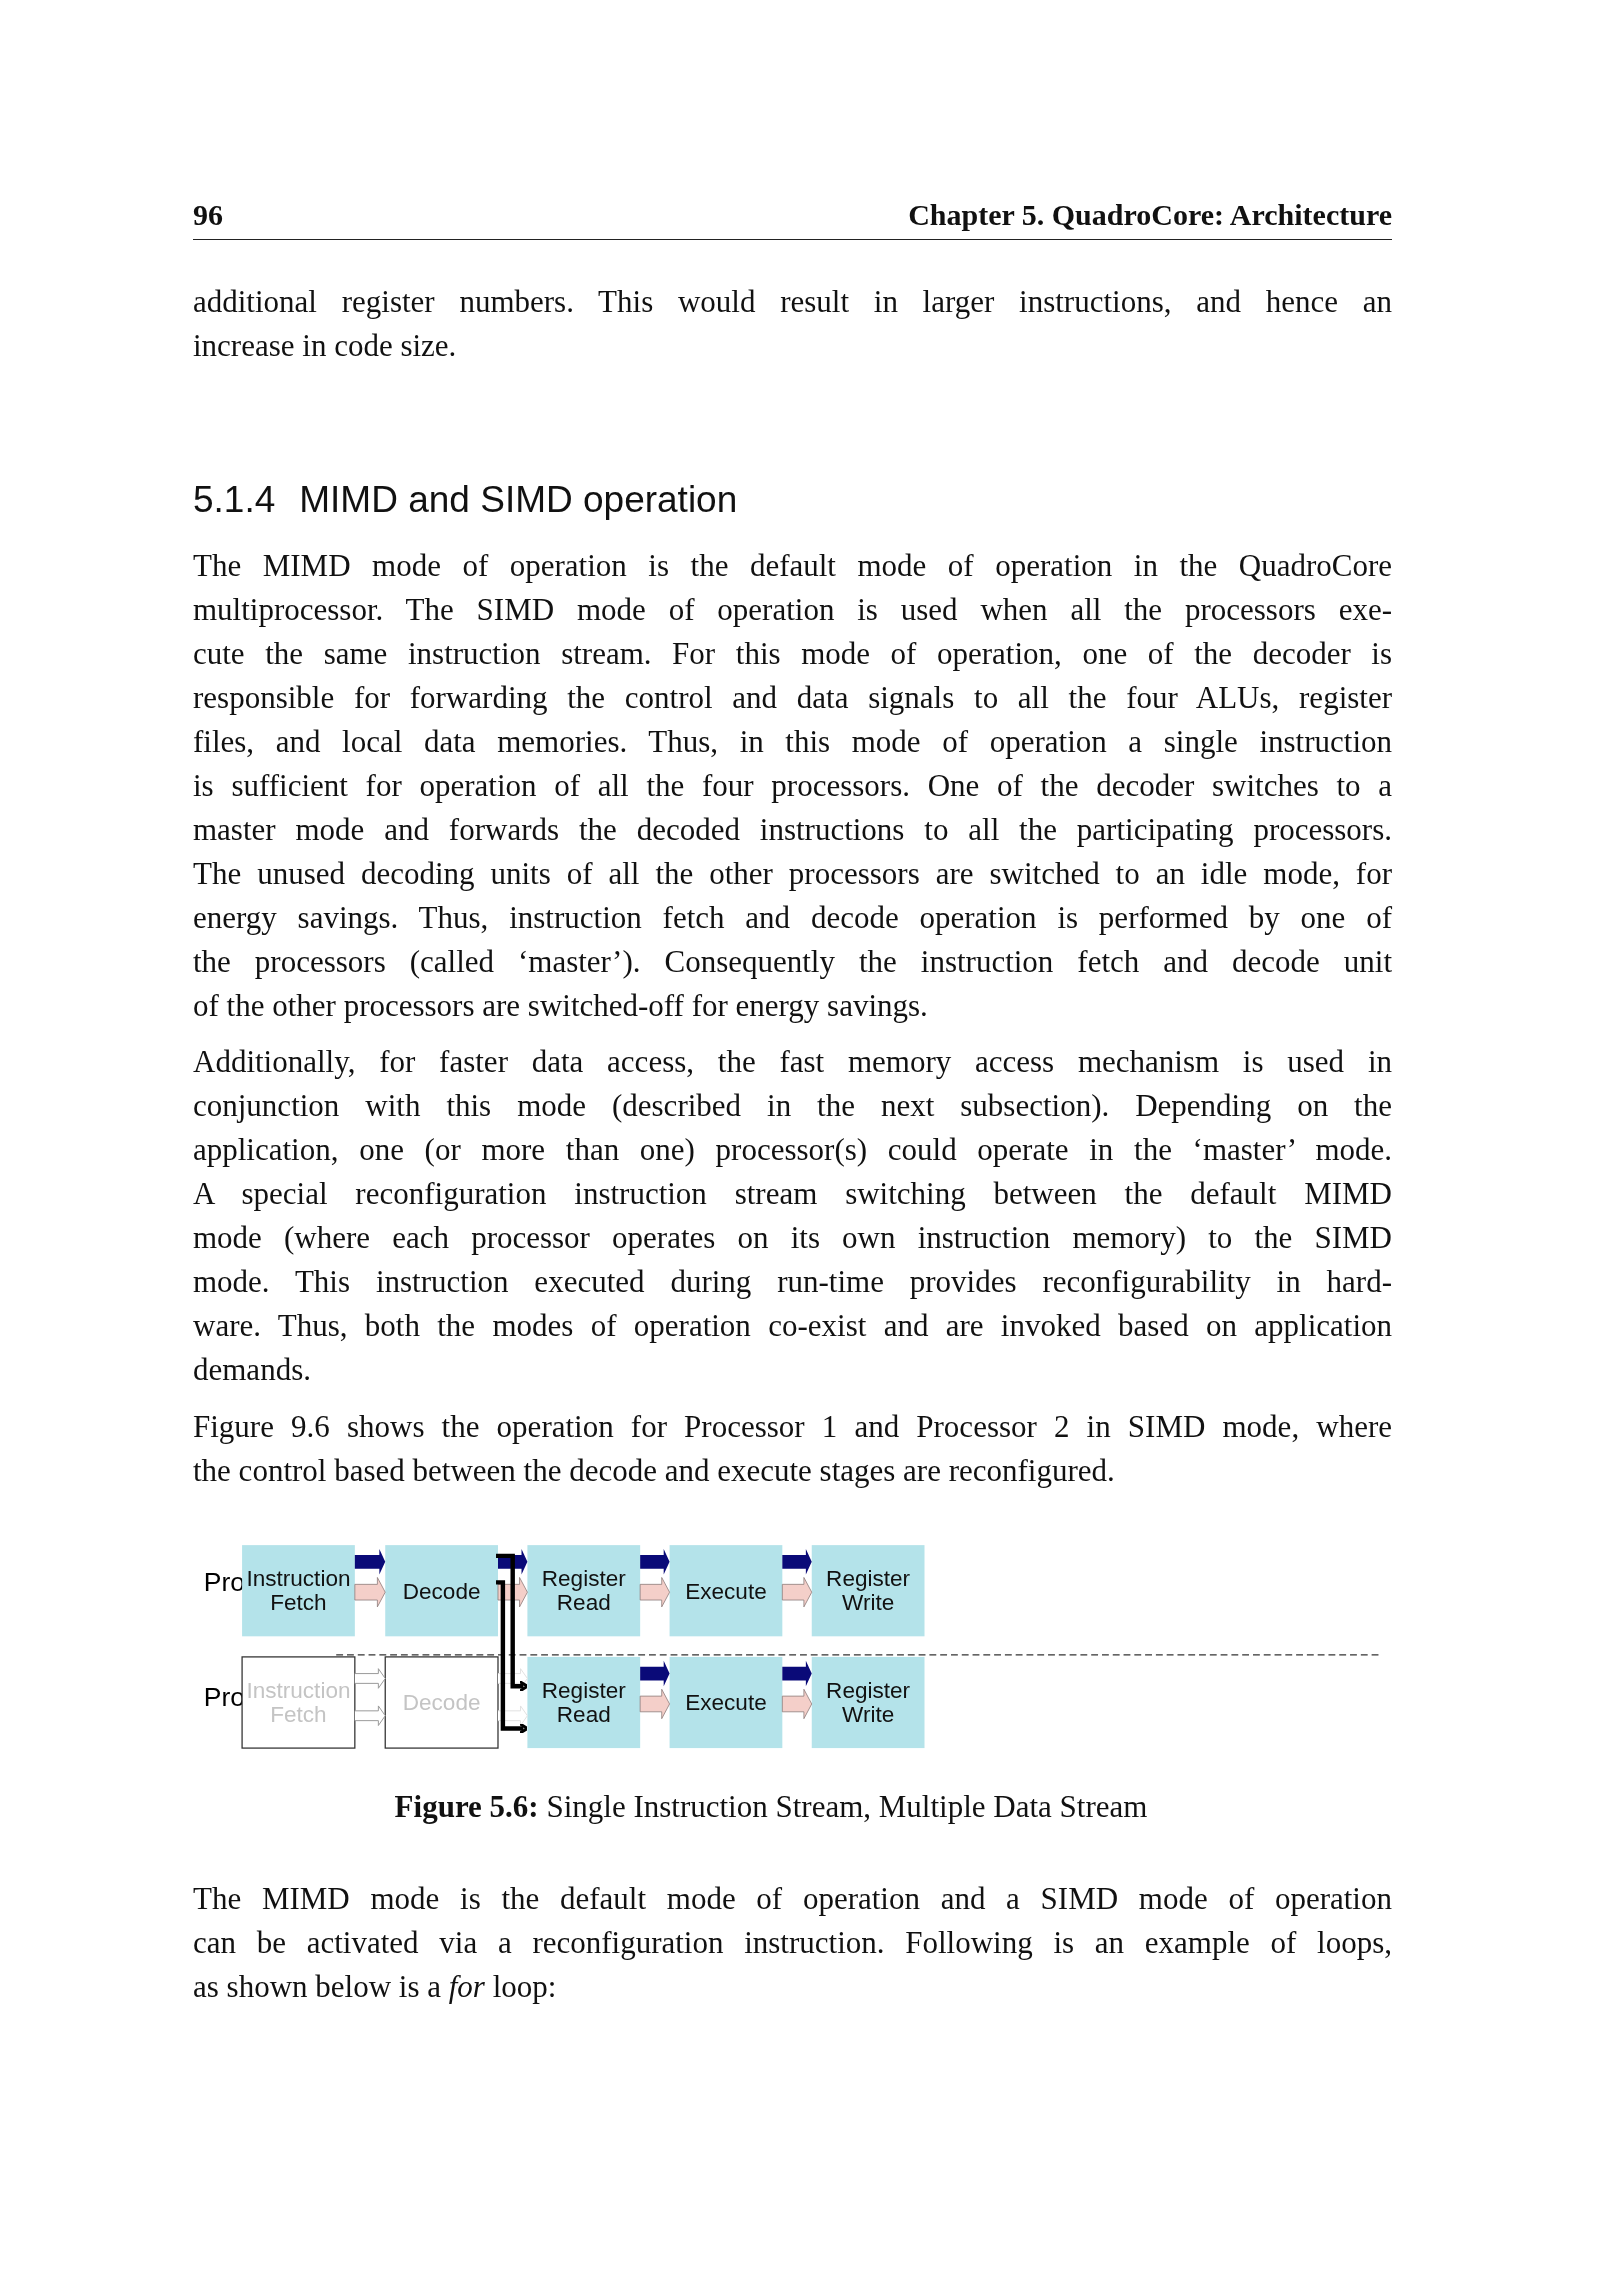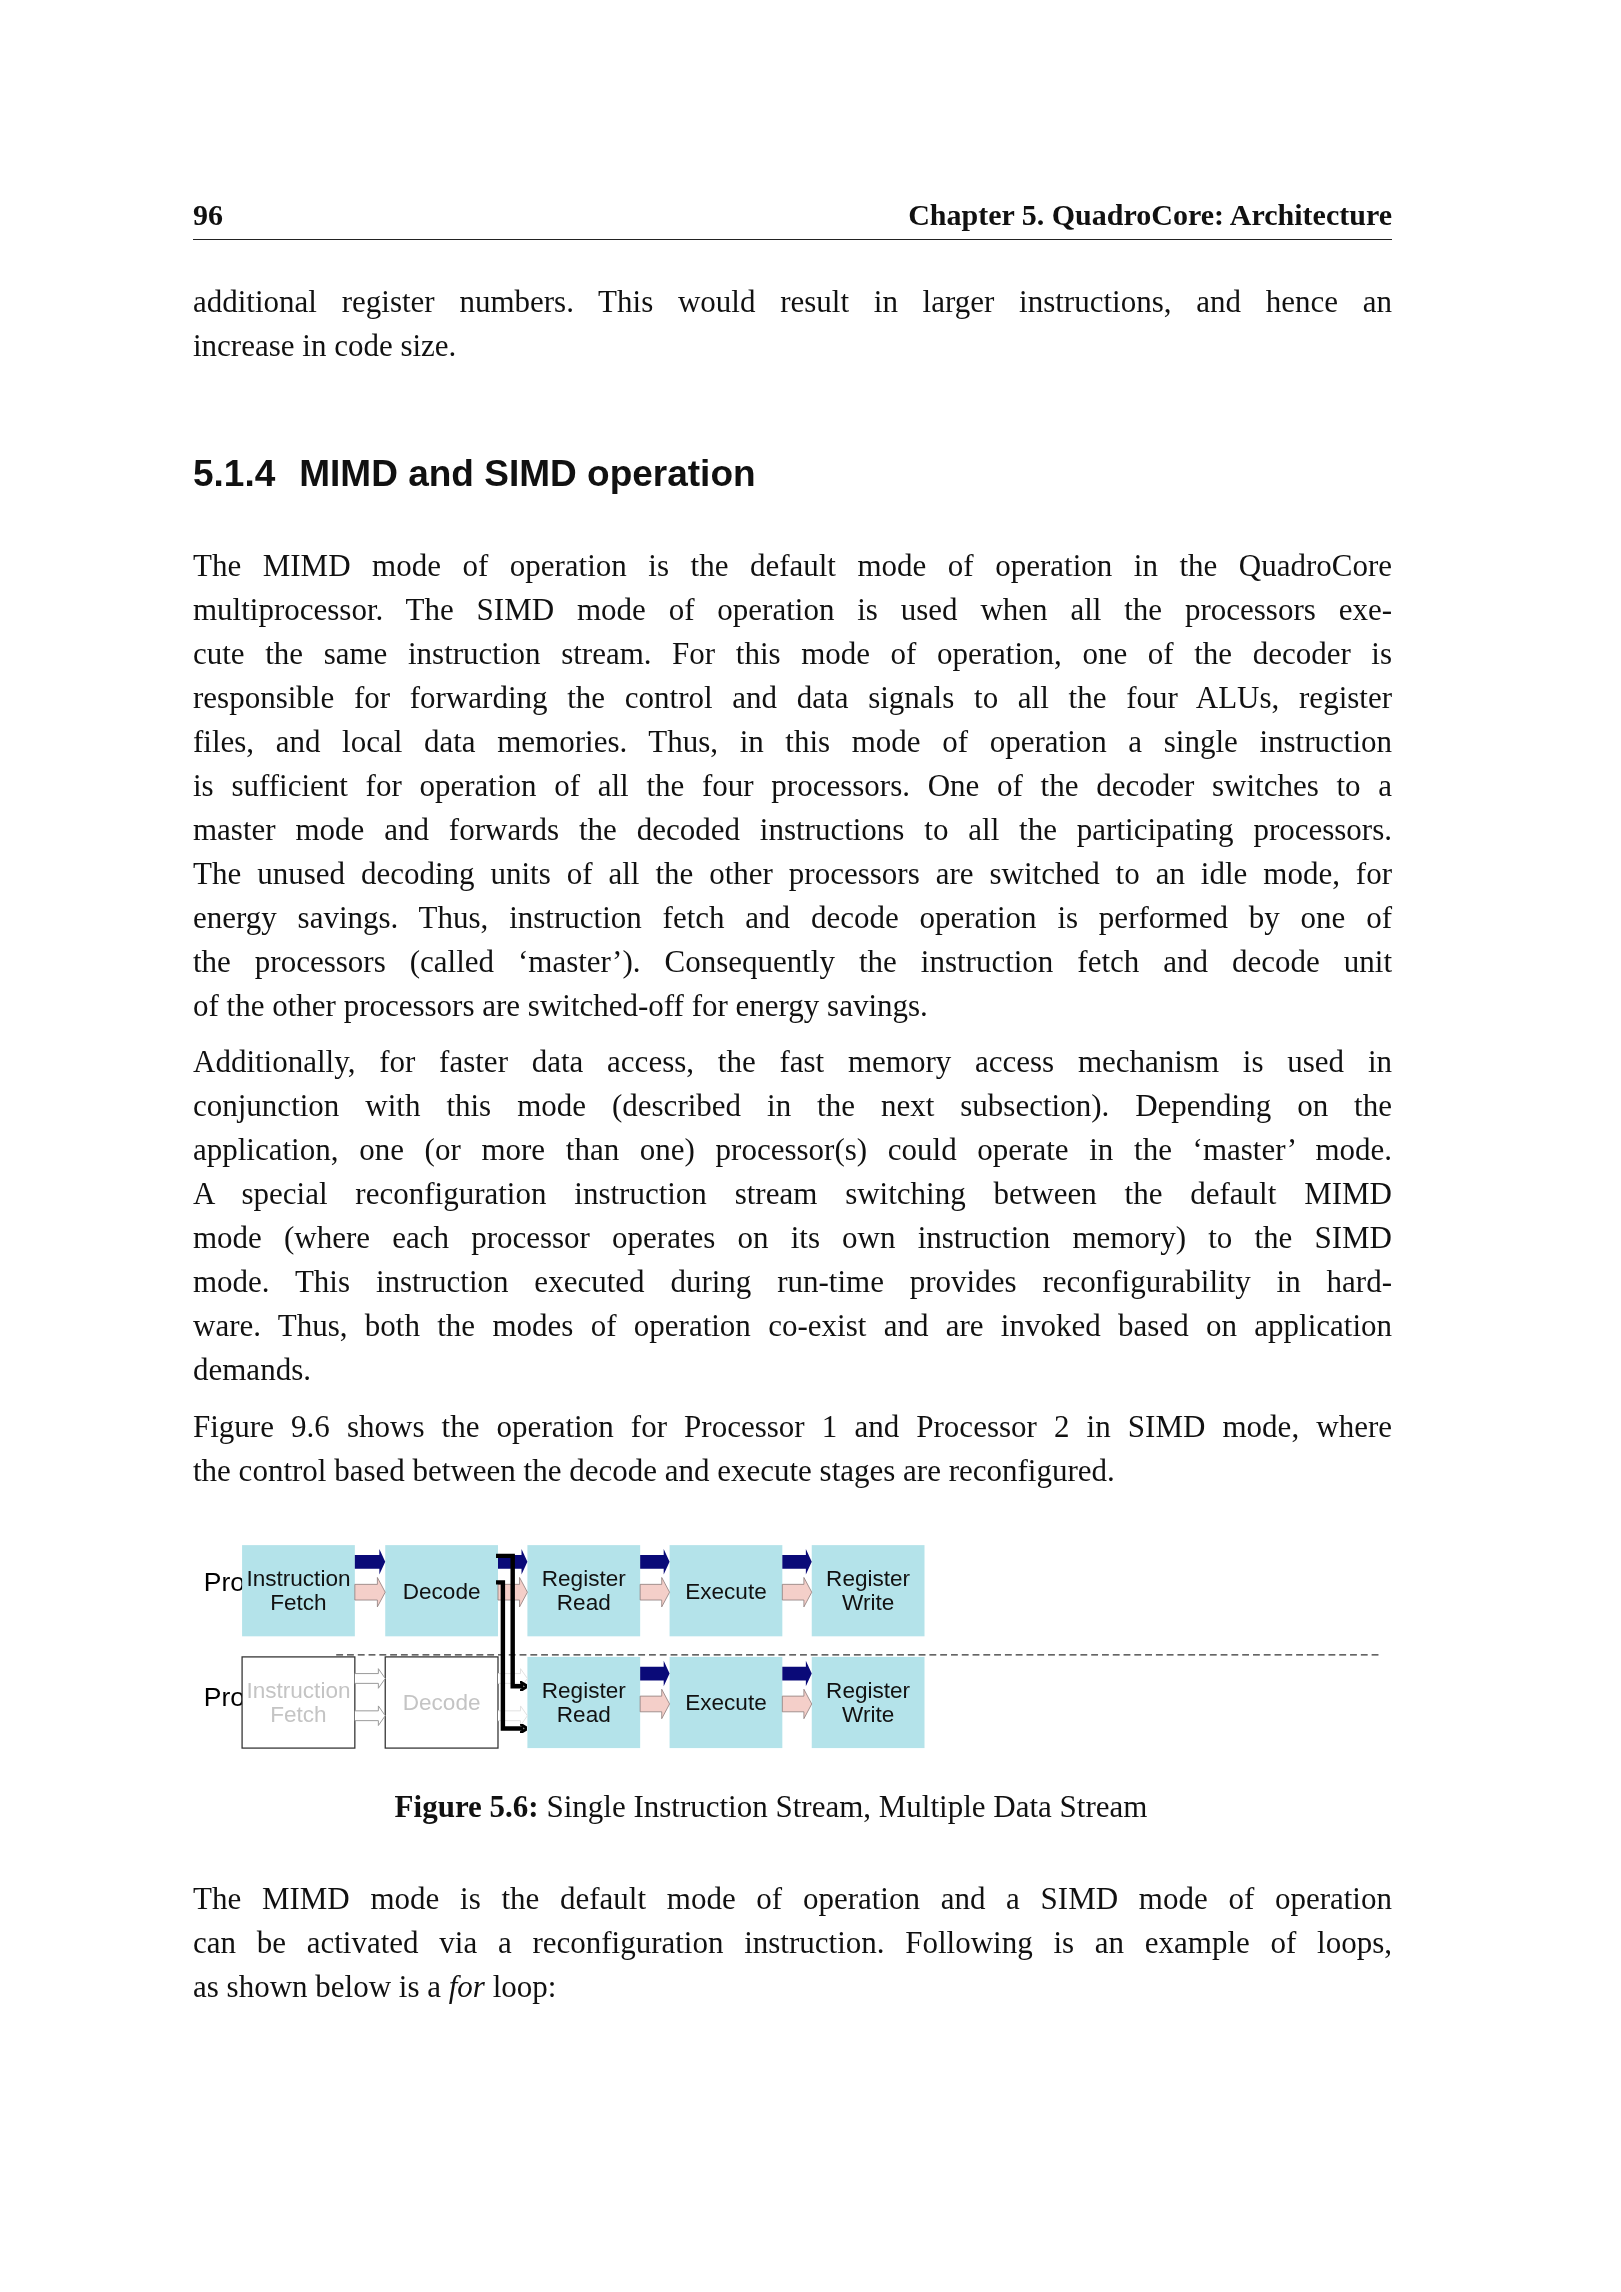--- a/index.html
+++ b/index.html
@@ -5,21 +5,21 @@
   html, body { margin: 0; padding: 0; background: #ffffff; }
   body { width: 1621px; height: 2293px; position: relative; overflow: hidden; color: #111; }
   .serif { font-family: "Liberation Serif", "DejaVu Serif", serif; }
   .sans { font-family: "Liberation Sans", "DejaVu Sans", sans-serif; }
   .page-header { position: absolute; left: 193px; top: 196px; width: 1199px; height: 43px; border-bottom: 1.5px solid #222; }
   .page-number { position: absolute; left: 0; top: 2px; font-size: 30px; font-weight: bold; }
   .running-title { position: absolute; right: 0; top: 2px; font-size: 30px; font-weight: bold; }
   .text-block { position: absolute; left: 193px; width: 1199px; font-size: 31px; line-height: 44px; text-align: justify; }
   .text-block .line { display: block; text-align: justify; text-align-last: justify; white-space: nowrap; }
   .text-block .line.last { text-align-last: left; }
-  .section-heading { position: absolute; left: 193px; top: 453px; font-size: 37px; font-weight: bold; }
+  .section-heading { position: absolute; left: 193px; top: 479px; font-size: 37px; font-weight: normal; }
   .section-heading .num { margin-right: 13.7px; }
   .figure { position: absolute; left: 196px; top: 1544px; width: 1206px; height: 216px; }
   .caption { position: absolute; left: 0; width: 1542px; top: 1789px; text-align: center; font-size: 31px; }
   .caption b { font-weight: bold; }
   em { font-style: italic; }
 </style>
 </head>
 <body>
 
 <div class="page-header serif">

